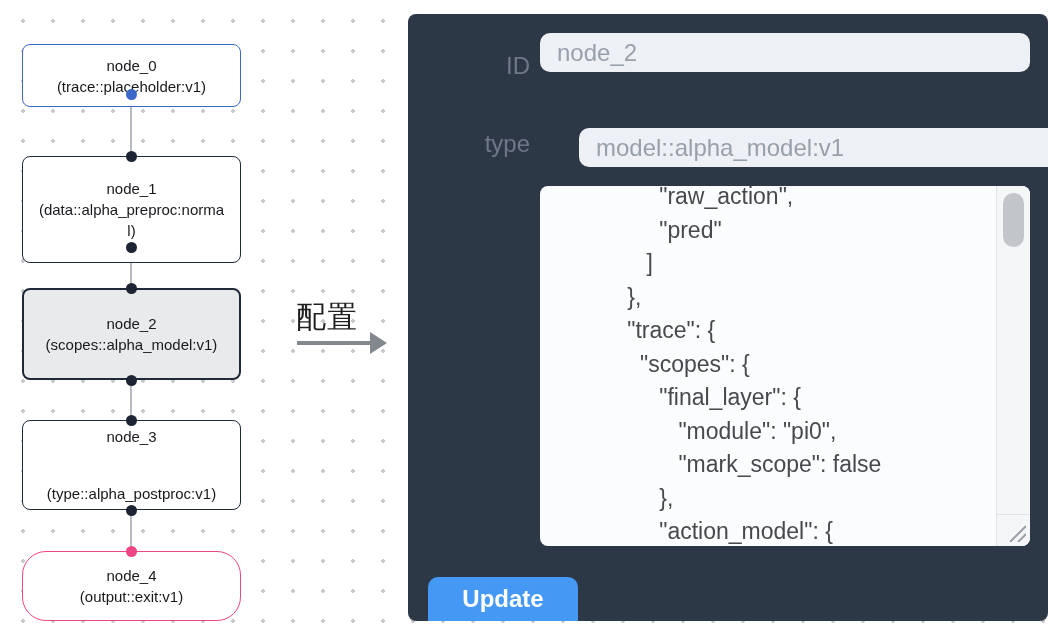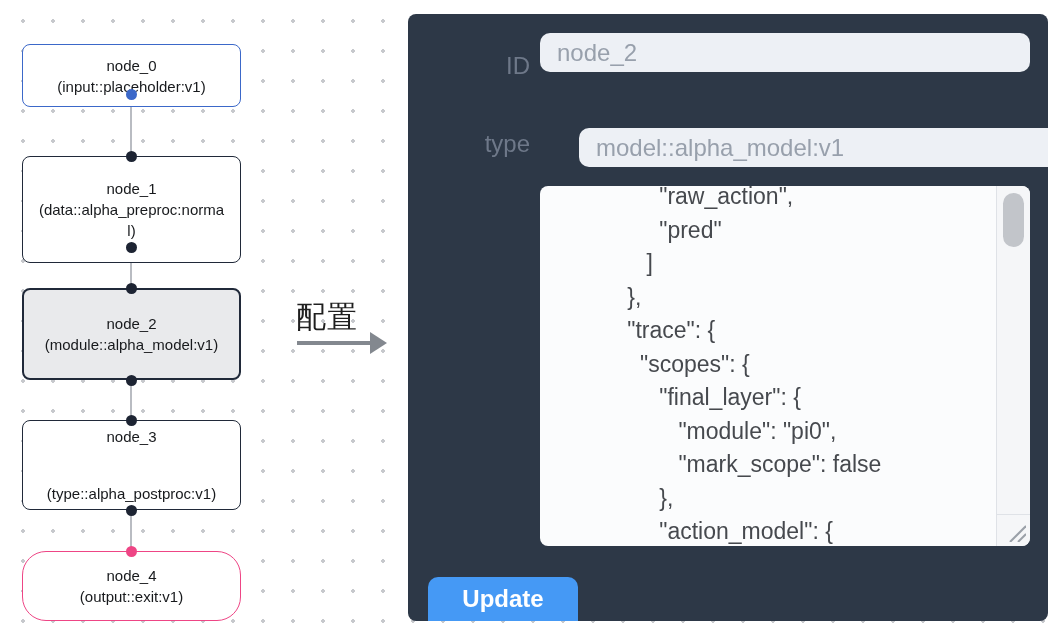--- a/index.html
+++ b/index.html
@@ -64,29 +64,29 @@
 
 <div class="stage">
 
   <div id="flow-canvas">
       <div class="edge" style="top: 94px; height: 62px;"></div>
       <div class="edge" style="top: 247px; height: 41px;"></div>
       <div class="edge" style="top: 380px; height: 40px;"></div>
       <div class="edge" style="top: 510px; height: 41px;"></div>
       <div class="flow-node input" style="top: 36px; height: 63px; margin-top: 8px;">
         <div>node_0</div>
-        <div class="sub">(input::placeholder:v1)</div>
+        <div class="sub">(trace::placeholder:v1)</div>
       </div>
       <div class="flow-node data" style="top: 156px; height: 107px;">
         <div>node_1</div>
         <div class="sub">(data::alpha_preproc:normal)</div>
       </div>
       <div class="flow-node model selected" style="top: 288px; height: 92px;">
         <div>node_2</div>
-        <div class="sub">(module::alpha_model:v1)</div>
+        <div class="sub">(scopes::alpha_model:v1)</div>
       </div>
       <div class="flow-node data" style="top: 420px; height: 90px; gap: 36px;">
         <div>node_3</div>
         <div class="sub">(type::alpha_postproc:v1)</div>
       </div>
       <div class="flow-node output" style="top: 551px; height: 70px; border-radius: 24px;">
         <div>node_4</div>
         <div class="sub">(output::exit:v1)</div>
       </div>
       <div class="port input" style="left: 125.5px; top: 88.5px;"></div>

